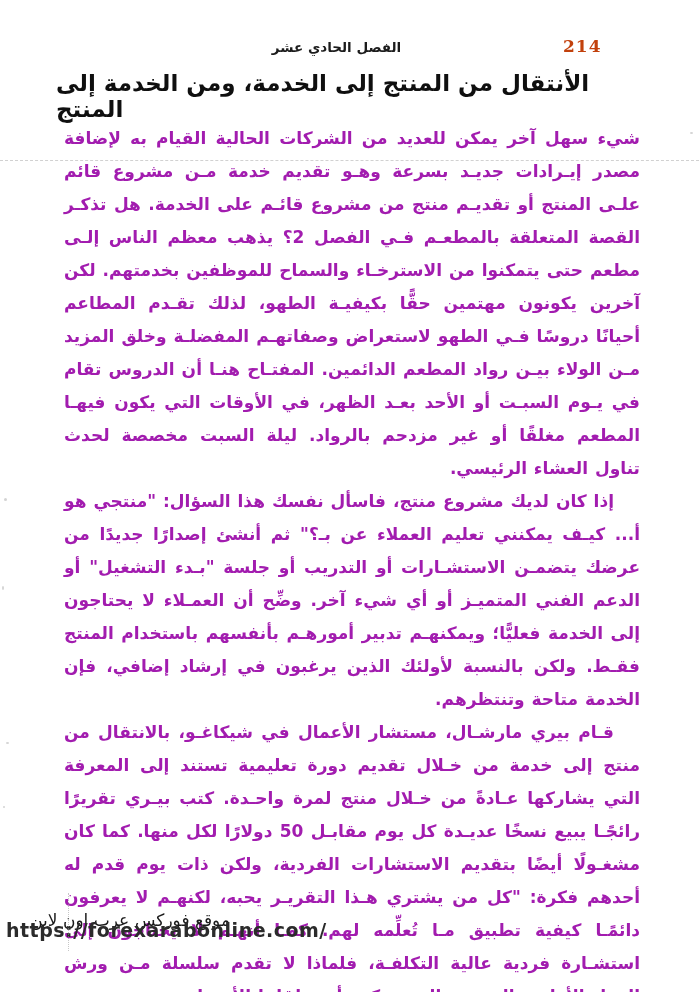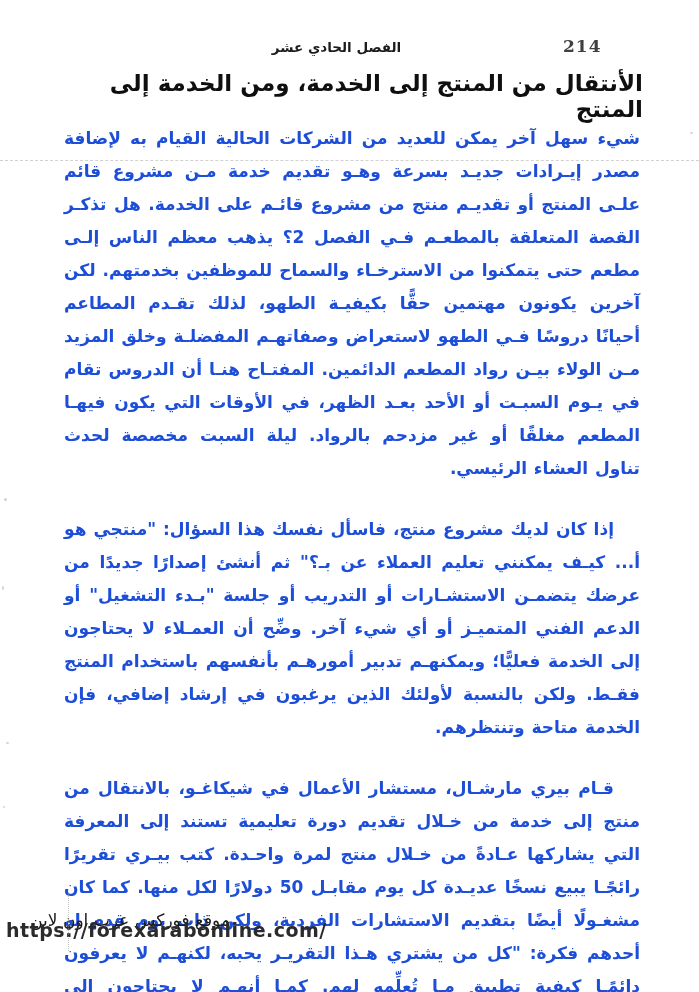--- a/index.html
+++ b/index.html
@@ -25,21 +25,21 @@
     height: 24px;
   }
   .page-number {
     position: absolute;
     left: 563px;
     top: 0;
     font-family: "DejaVu Serif", serif;
     font-size: 17px;
     font-weight: 700;
     letter-spacing: 1px;
-    color: #404040;
+    color: #c2410c;
   }
   .chapter {
     position: absolute;
     left: 0;
     right: 0;
     top: 3px;
     text-align: center;
     direction: rtl;
     font-size: 13.5px;
     font-weight: 700;
@@ -47,44 +47,44 @@
     color: #1c1c1c;
   }
   
   .page-title {
     position: absolute;
     top: 70px;
     right: 56px;
     left: 56px;
     margin: 0;
     direction: rtl;
-    text-align: right;
+    text-align: left;
     font-size: 23px;
     font-weight: 700;
     letter-spacing: 0;
     color: #0f0f0f;
   }
   
   .body-text {
     position: absolute;
     top: 122px;
     right: 59px;
     width: 576px;
     direction: rtl;
   }
   .para {
     margin: 0;
     text-align: justify;
     font-size: 17px;
     font-weight: 700;
     line-height: 33px;
-    color: #1d4ed8;
+    color: #a21caf;
     word-spacing: 1px;
   }
-  .para.indent { text-indent: 26px; margin-top: 28px; }
+  .para.indent { text-indent: 26px; }
   
   .watermark { position: absolute; left: 0; top: 894px; }
   .wm-ar {
     position: absolute;
     left: 30px;
     top: 16px;
     width: 200px;
     white-space: nowrap;
     direction: rtl;
     font-size: 17px;

